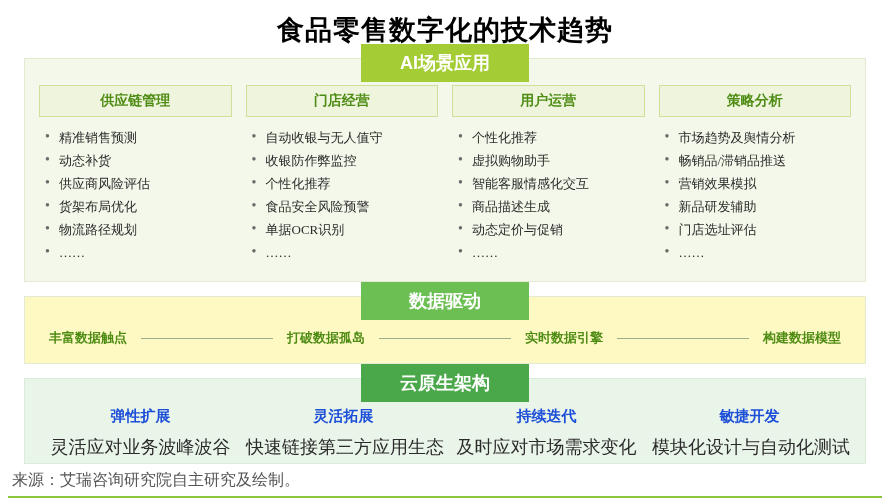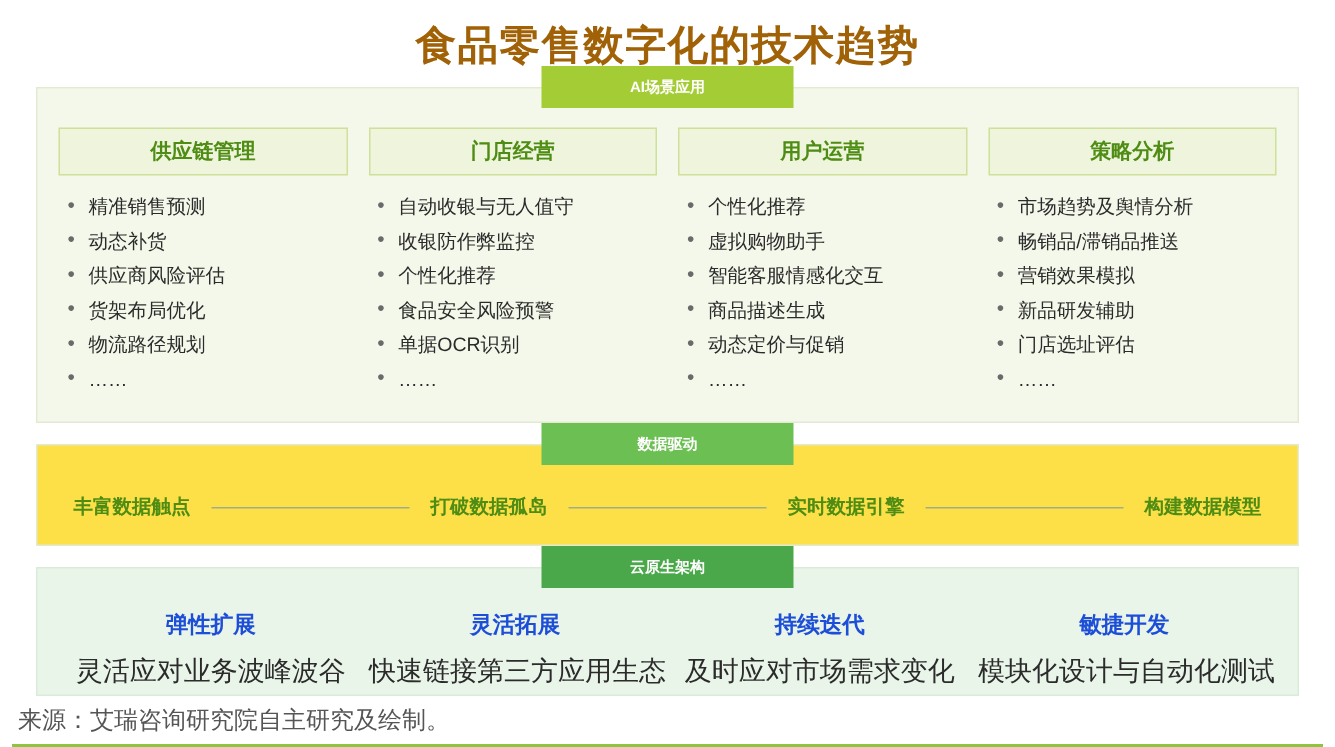--- a/index.html
+++ b/index.html
@@ -21,42 +21,42 @@
     height: 498px;
     box-sizing: border-box;
     position: relative;
   }
 
   
   .title {
     text-align: center;
     font-size: 27px;
     font-weight: bold;
-    color: #a16207;
+    color: #000000;
     letter-spacing: 1px;
     padding-top: 12px;
     padding-bottom: 10px;
   }
 
   
   .band {
     position: relative;
     margin: 0 24px;
     box-sizing: border-box;
   }
 
   .band-ai {
     background: #f4f8ea;
     border: 1px solid #e2ebd2;
     padding: 26px 14px 16px 14px;
     margin-bottom: 14px;
   }
 
   .band-data {
-    background: #fde047;
+    background: #fef9c3;
     border: 1px solid #e2ebd2;
     padding: 26px 14px 14px 14px;
     margin-bottom: 14px;
     height: 68px;
   }
 
   .band-cloud {
     background: #eaf5ea;
     border: 1px solid #d8ecd8;
     padding: 28px 14px 16px 14px;
@@ -64,35 +64,36 @@
   }
 
   
   .tier-pill {
     position: absolute;
     top: -15px;
     left: 50%;
     transform: translateX(-50%);
     min-width: 168px;
     text-align: center;
-    font-size: 10px;
+    font-size: 18px;
     font-weight: bold;
     color: #ffffff;
     padding: 7px 26px;
     box-sizing: border-box;
     white-space: nowrap;
   }
   .pill-lime { background: #a4cc34; }
   .pill-green { background: #6cbf52; }
   .pill-deep { background: #4aa84a; }
 
   
   .ai-cols {
     display: flex;
     gap: 14px;
+    font-family: Liberation Serif, serif;
   }
   .ai-col {
     flex: 1 1 0;
     min-width: 0;
   }
   .ai-col-head {
     background: #eef5dc;
     border: 1px solid #cfe09a;
     color: #4e8c14;
     font-size: 14px;

